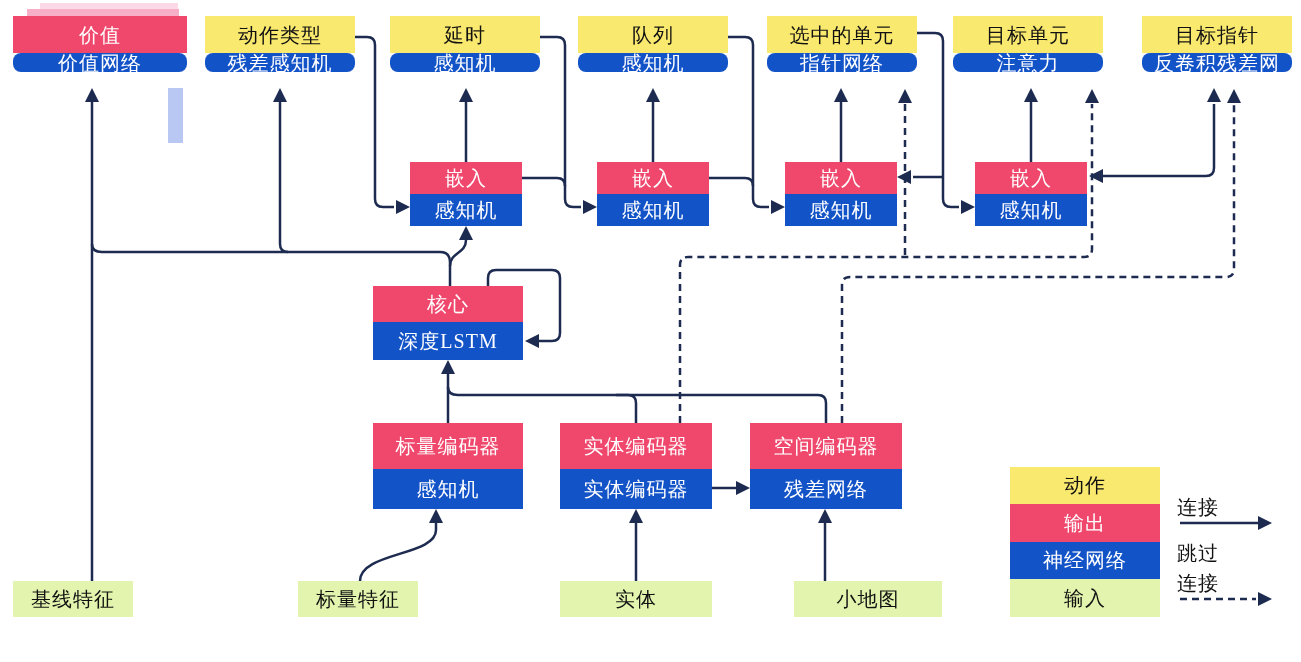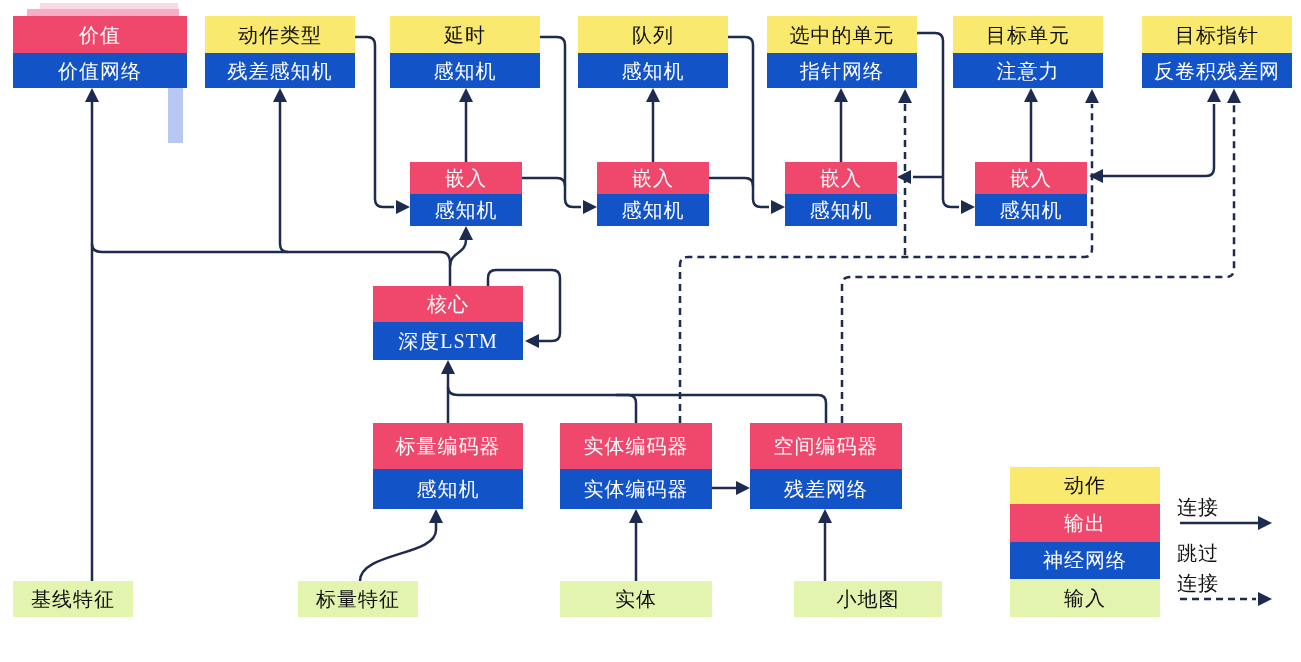--- a/index.html
+++ b/index.html
@@ -7,21 +7,21 @@
          font-family:"Liberation Serif","DejaVu Serif",serif;padding-left:36px;}
   #wires{position:absolute;left:0;top:0;z-index:1;}
   .node{position:absolute;z-index:2;display:flex;flex-direction:column;}
   .cell{display:flex;align-items:center;justify-content:center;
         font-size:20px;line-height:1;letter-spacing:1px;white-space:nowrap;}
   .action{background:#FAE96F;color:#111111;}
   .output{background:#EF486C;color:#ffffff;}
   .network{background:#1353C8;color:#ffffff;}
   .input{background:#E2F4AE;color:#111111;}
   .h-top{height:37px;}
-  .h-bot{height:35px;}
+  .h-bot{height:19px;border-radius:8px;}
   .e-top{height:32px;}
   .e-bot{height:32px;}
   .s-top{height:46px;}
   .s-bot{height:40px;}
   .g-cell{height:36px;text-align:right;}
   .shadow{position:absolute;z-index:-1;}
   .legend-row{display:flex;align-items:center;justify-content:center;
               font-size:20px;letter-spacing:1px;}
   .legend-label{position:absolute;z-index:2;font-size:20px;letter-spacing:1px;color:#111;
                 width:70px;text-align:center;}

